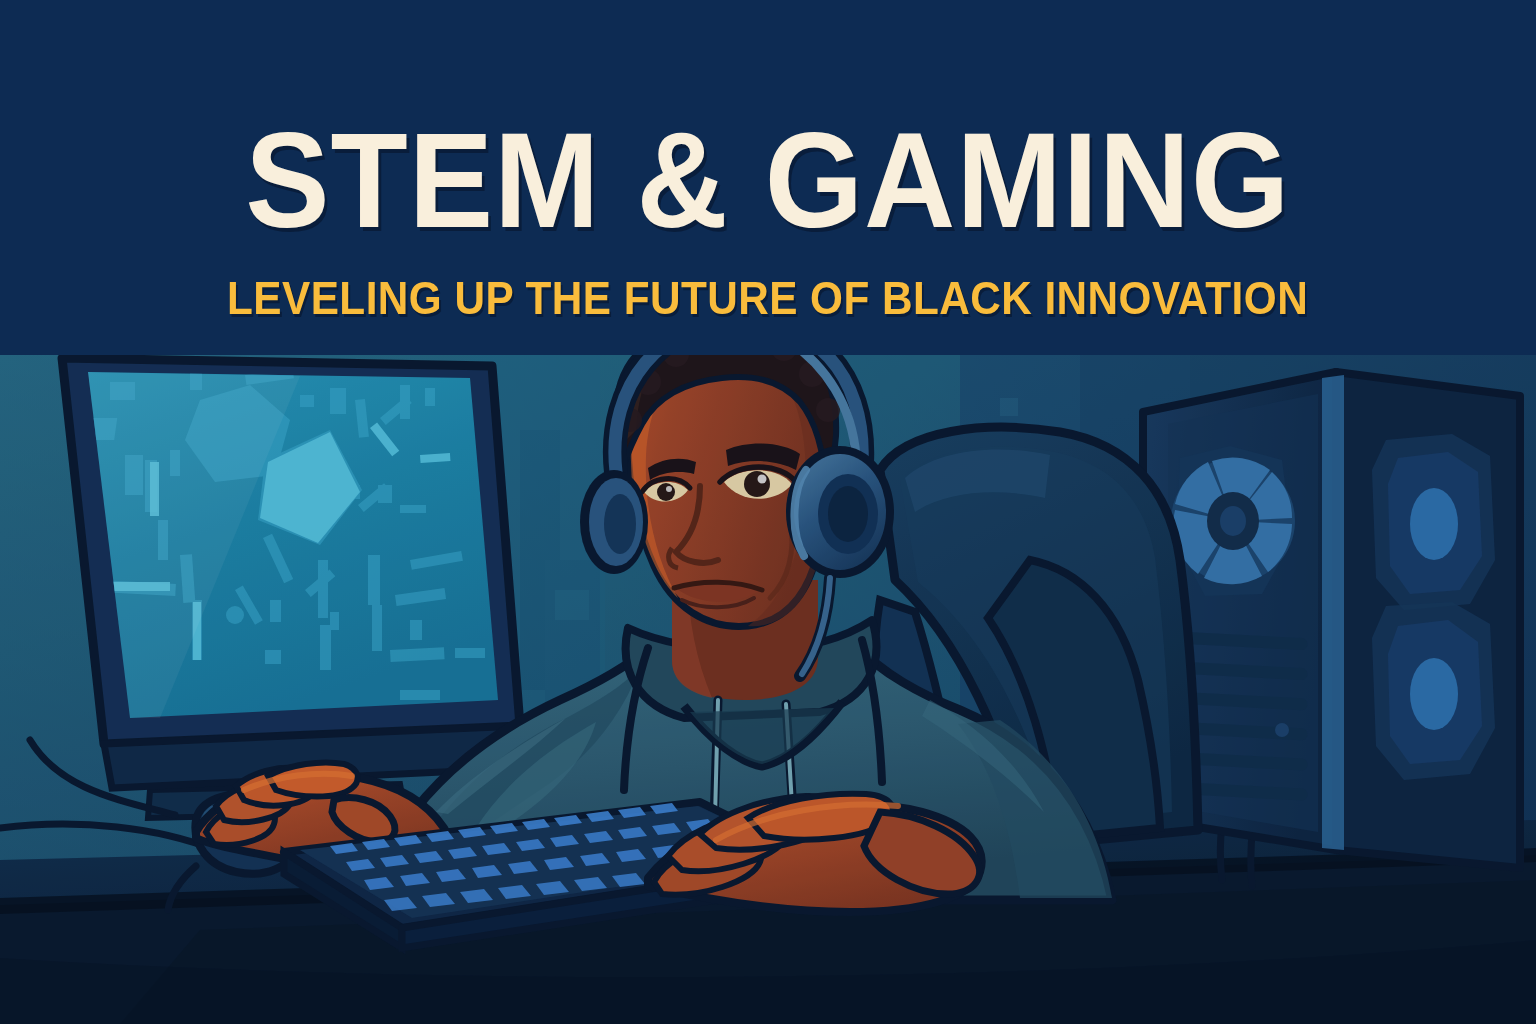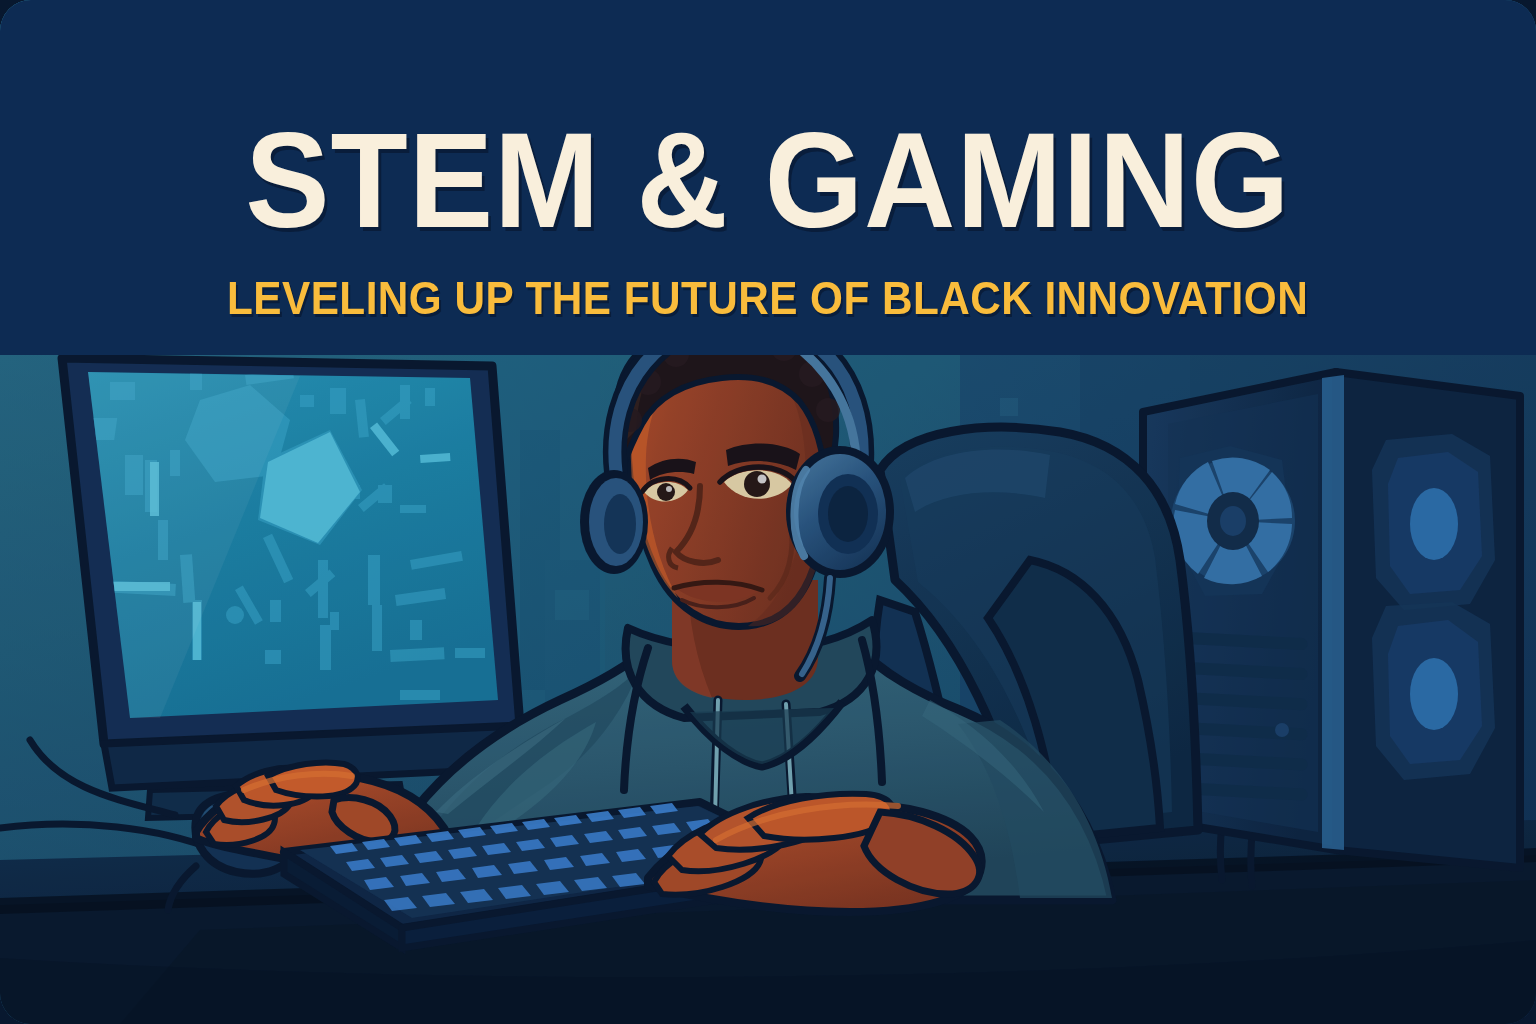--- a/index.html
+++ b/index.html
@@ -2,21 +2,20 @@
 <html><head>
 <meta charset="utf-8">
 <style>
   html,body{margin:0;padding:0;background:#08182f;}
   #poster{
     position:relative;
     width:1536px;height:1024px;
     overflow:hidden;
     font-family:"Liberation Sans", sans-serif;
     background:#0b2a50;
-    border-radius:31px;
   }
 
   
   #banner{
     position:absolute;left:0;top:0;width:1536px;height:355px;
     background:#0d2b53;
     z-index:40;
     display:flex;flex-direction:column;
     align-items:center;justify-content:flex-start;
   }

